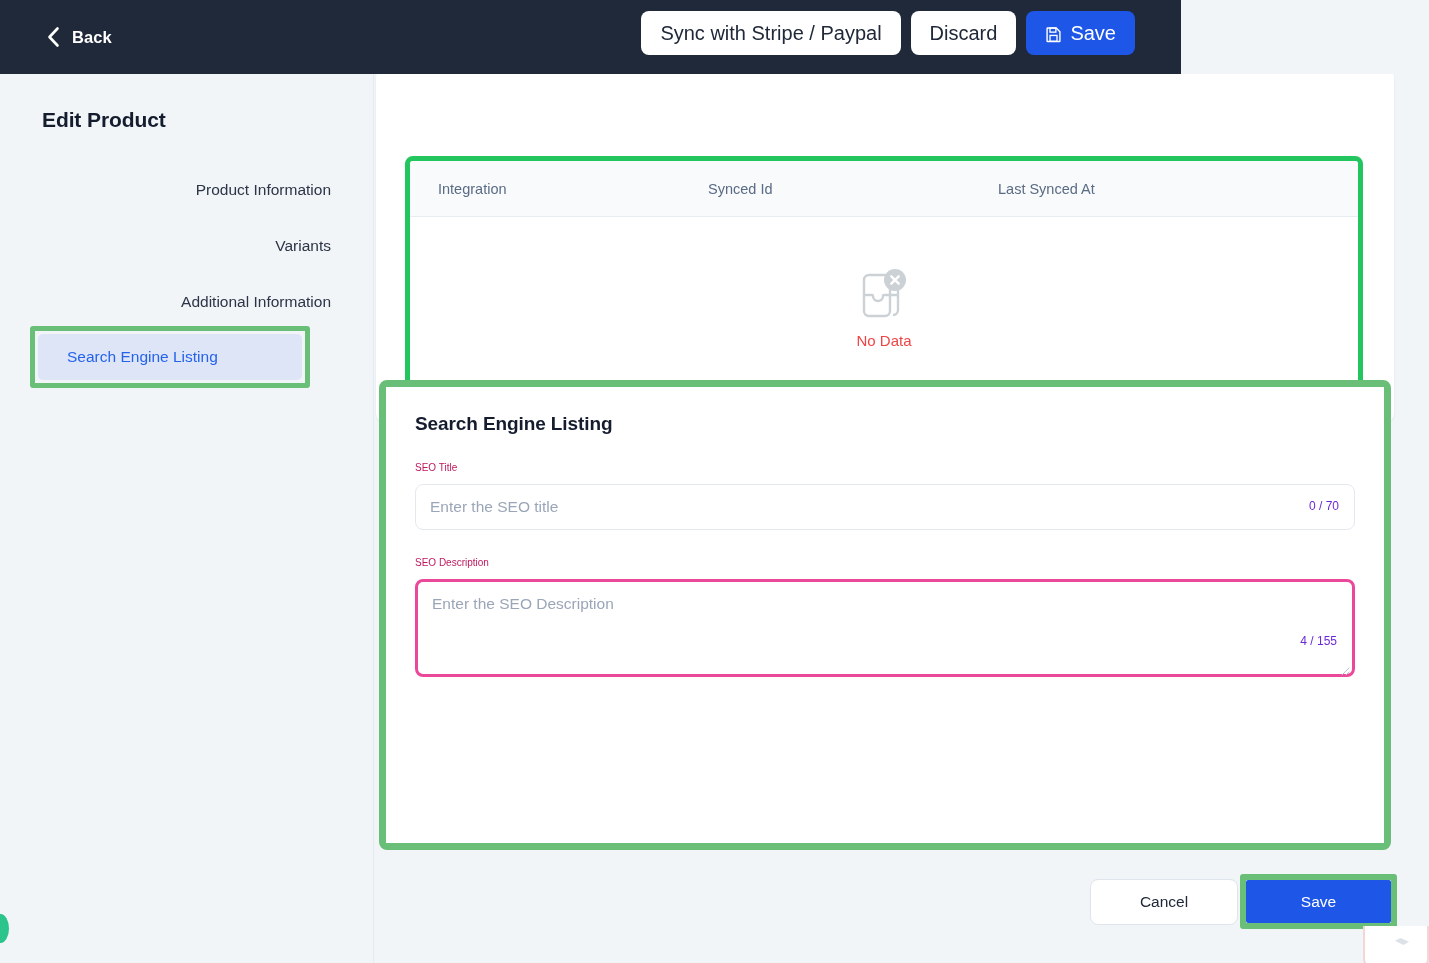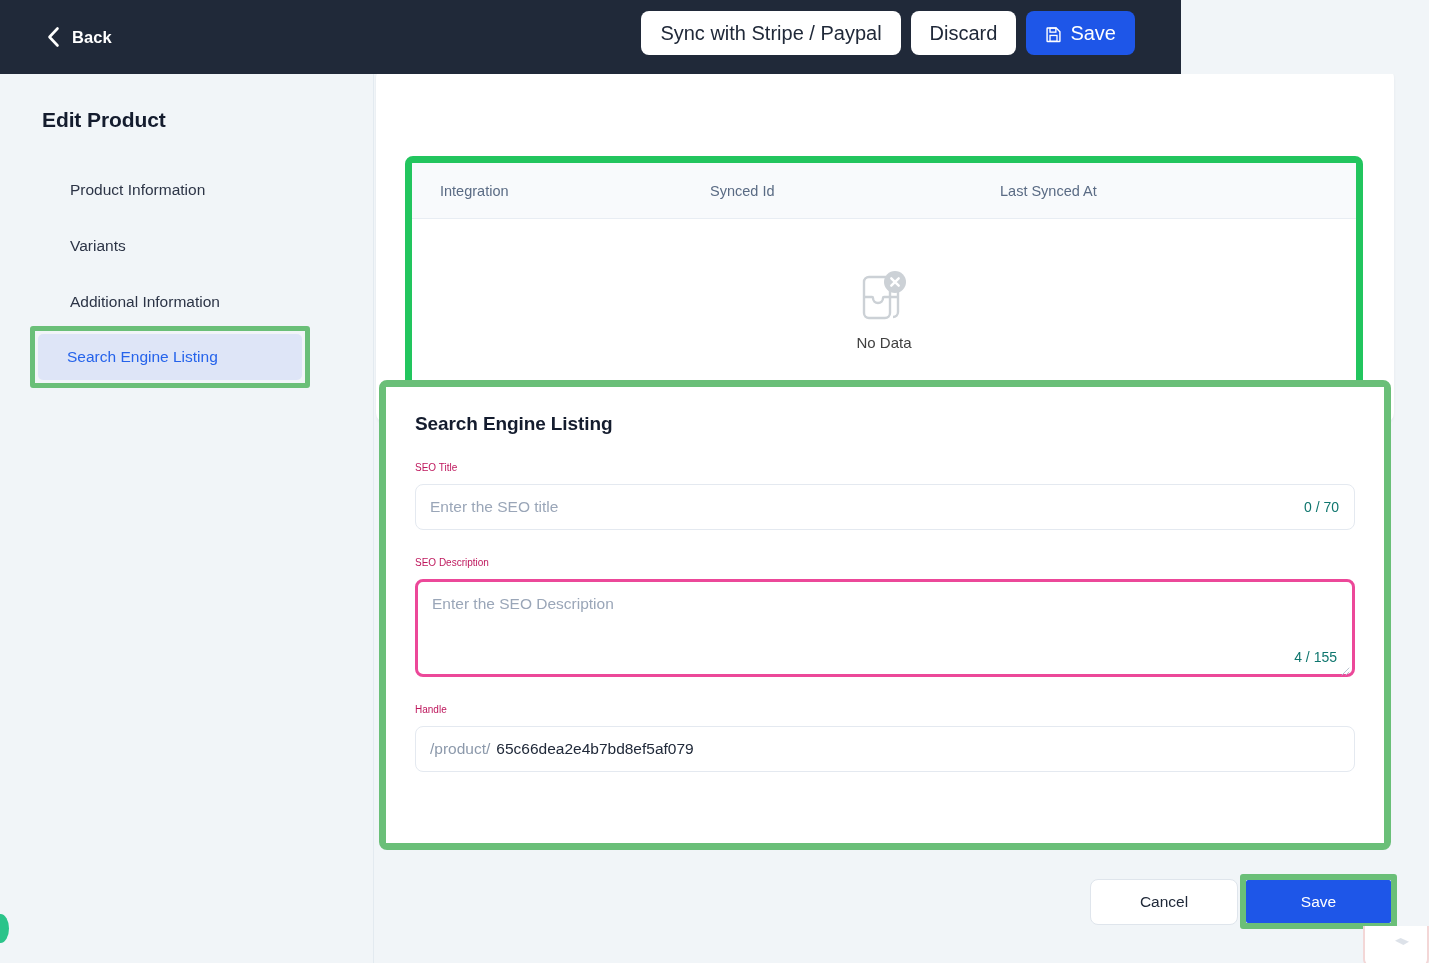--- a/index.html
+++ b/index.html
@@ -64,21 +64,21 @@
     border-right: 1px solid #e3eaf0;
   }
   .sidebar-title {
     font-size: 21px; font-weight: 700; color: #141c2e;
     margin: 34px 0 0 42px; letter-spacing: -0.1px;
   }
   .nav { margin-top: 35px; }
   .nav-item {
     display: block; font-size: 15.5px; color: #2c3446;
     padding: 14px 0 14px 28px; margin: 0 42px 0 42px;
-    cursor: pointer; border-radius: 6px;
+    cursor: pointer; border-radius: 6px; text-align: right;
   }
   .nav-item.spaced { margin-bottom: 10px; }
   .nav-highlight {
     position: absolute;
     left: 30px; top: 252px;
     width: 280px; height: 62px;
     border: 5px solid #6abf78;
     border-radius: 3px;
     pointer-events: none;
   }
@@ -105,40 +105,40 @@
   .card-integrations {
     position: absolute; left: 1px; top: -6px;
     width: 1018px; height: 355px;
     background: #ffffff;
     border-radius: 10px;
     box-shadow: 0 1px 3px rgba(20,30,60,.06);
   }
   .table-box {
     position: absolute; left: 29px; top: 88px;
     width: 958px; height: 240px;
-    border: 7px solid #22c55e;
+    border: 5px solid #22c55e;
     border-radius: 8px;
     overflow: hidden;
     background: #ffffff;
   }
   .table-head {
     height: 56px; background: #f8fafc;
     border-bottom: 1px solid #e8edf3;
     display: flex; align-items: center;
   }
   .th { font-size: 14.5px; color: #5a6b84; font-weight: 500; }
   .th-1 { margin-left: 28px; width: 270px; }
   .th-2 { width: 290px; }
   .th-3 { width: 280px; }
   .table-body {
     height: 183px; display: flex;
     flex-direction: column; align-items: center; justify-content: center;
   }
   .nodata-icon { display: block; width: 56px; height: 50px; }
-  .nodata-text { margin-top: 14px; font-size: 15px; color: #404040; }
+  .nodata-text { margin-top: 14px; font-size: 15px; color: #ef4444; }
 
   
   .seo-highlight {
     position: absolute; left: 4px; top: 306px;
     width: 1012px; height: 470px;
     border: 7px solid #6abf78;
     border-radius: 8px;
     background: #ffffff;
   }
   .seo-card {
@@ -163,22 +163,22 @@
     display: flex; align-items: center;
   }
   .input-wrap input {
     border: none; outline: none; background: transparent;
     font-size: 15.5px; color: #202939;
     font-family: "Liberation Sans", sans-serif;
     height: 100%; width: 100%; padding: 0 70px 0 14px;
   }
   .input-wrap input::placeholder { color: #9aa6b8; }
   .counter {
-    position: absolute; right: 15px; bottom: 9px;
-    font-size: 14px; color: #0f766e; pointer-events: none;
+    position: absolute; right: 15px; bottom: 26px;
+    font-size: 12px; color: #6d28d9; pointer-events: none;
   }
   .counter-inline { position: absolute; right: 15px; top: 14px; }
 
   .textarea-wrap {
     position: relative;
     border: 3px solid #ec4899;
     border-radius: 8px;
     background: #ffffff;
     height: 98px;
   }
@@ -350,27 +350,20 @@
             <textarea placeholder="Enter the SEO Description" style=""></textarea>
             <span class="counter">4 / 155</span>
             <span class="resize-grip">
               <svg viewBox="0 0 11 11" width="11" height="11" aria-hidden="true">
                 <path d="M10 3 L3 10 M10 7 L7 10" stroke="#b9c2cf" stroke-width="1" stroke-linecap="round"></path>
               </svg>
             </span>
           </div>
         </div>
 
-        <div class="field">
-          <label class="field-label">Handle</label>
-          <div class="handle-wrap">
-            <span class="handle-prefix">/product/</span>
-            <input class="handle-value" type="text" value="65c66dea2e4b7bd8ef5af079" style="">
-          </div>
-        </div>
       </div>
     </div>
 
     <div class="footer-actions">
       <button class="btn btn-cancel">Cancel</button>
       <span class="save-highlight">
         <button class="btn btn-save-footer">Save</button>
       </span>
     </div>
 

